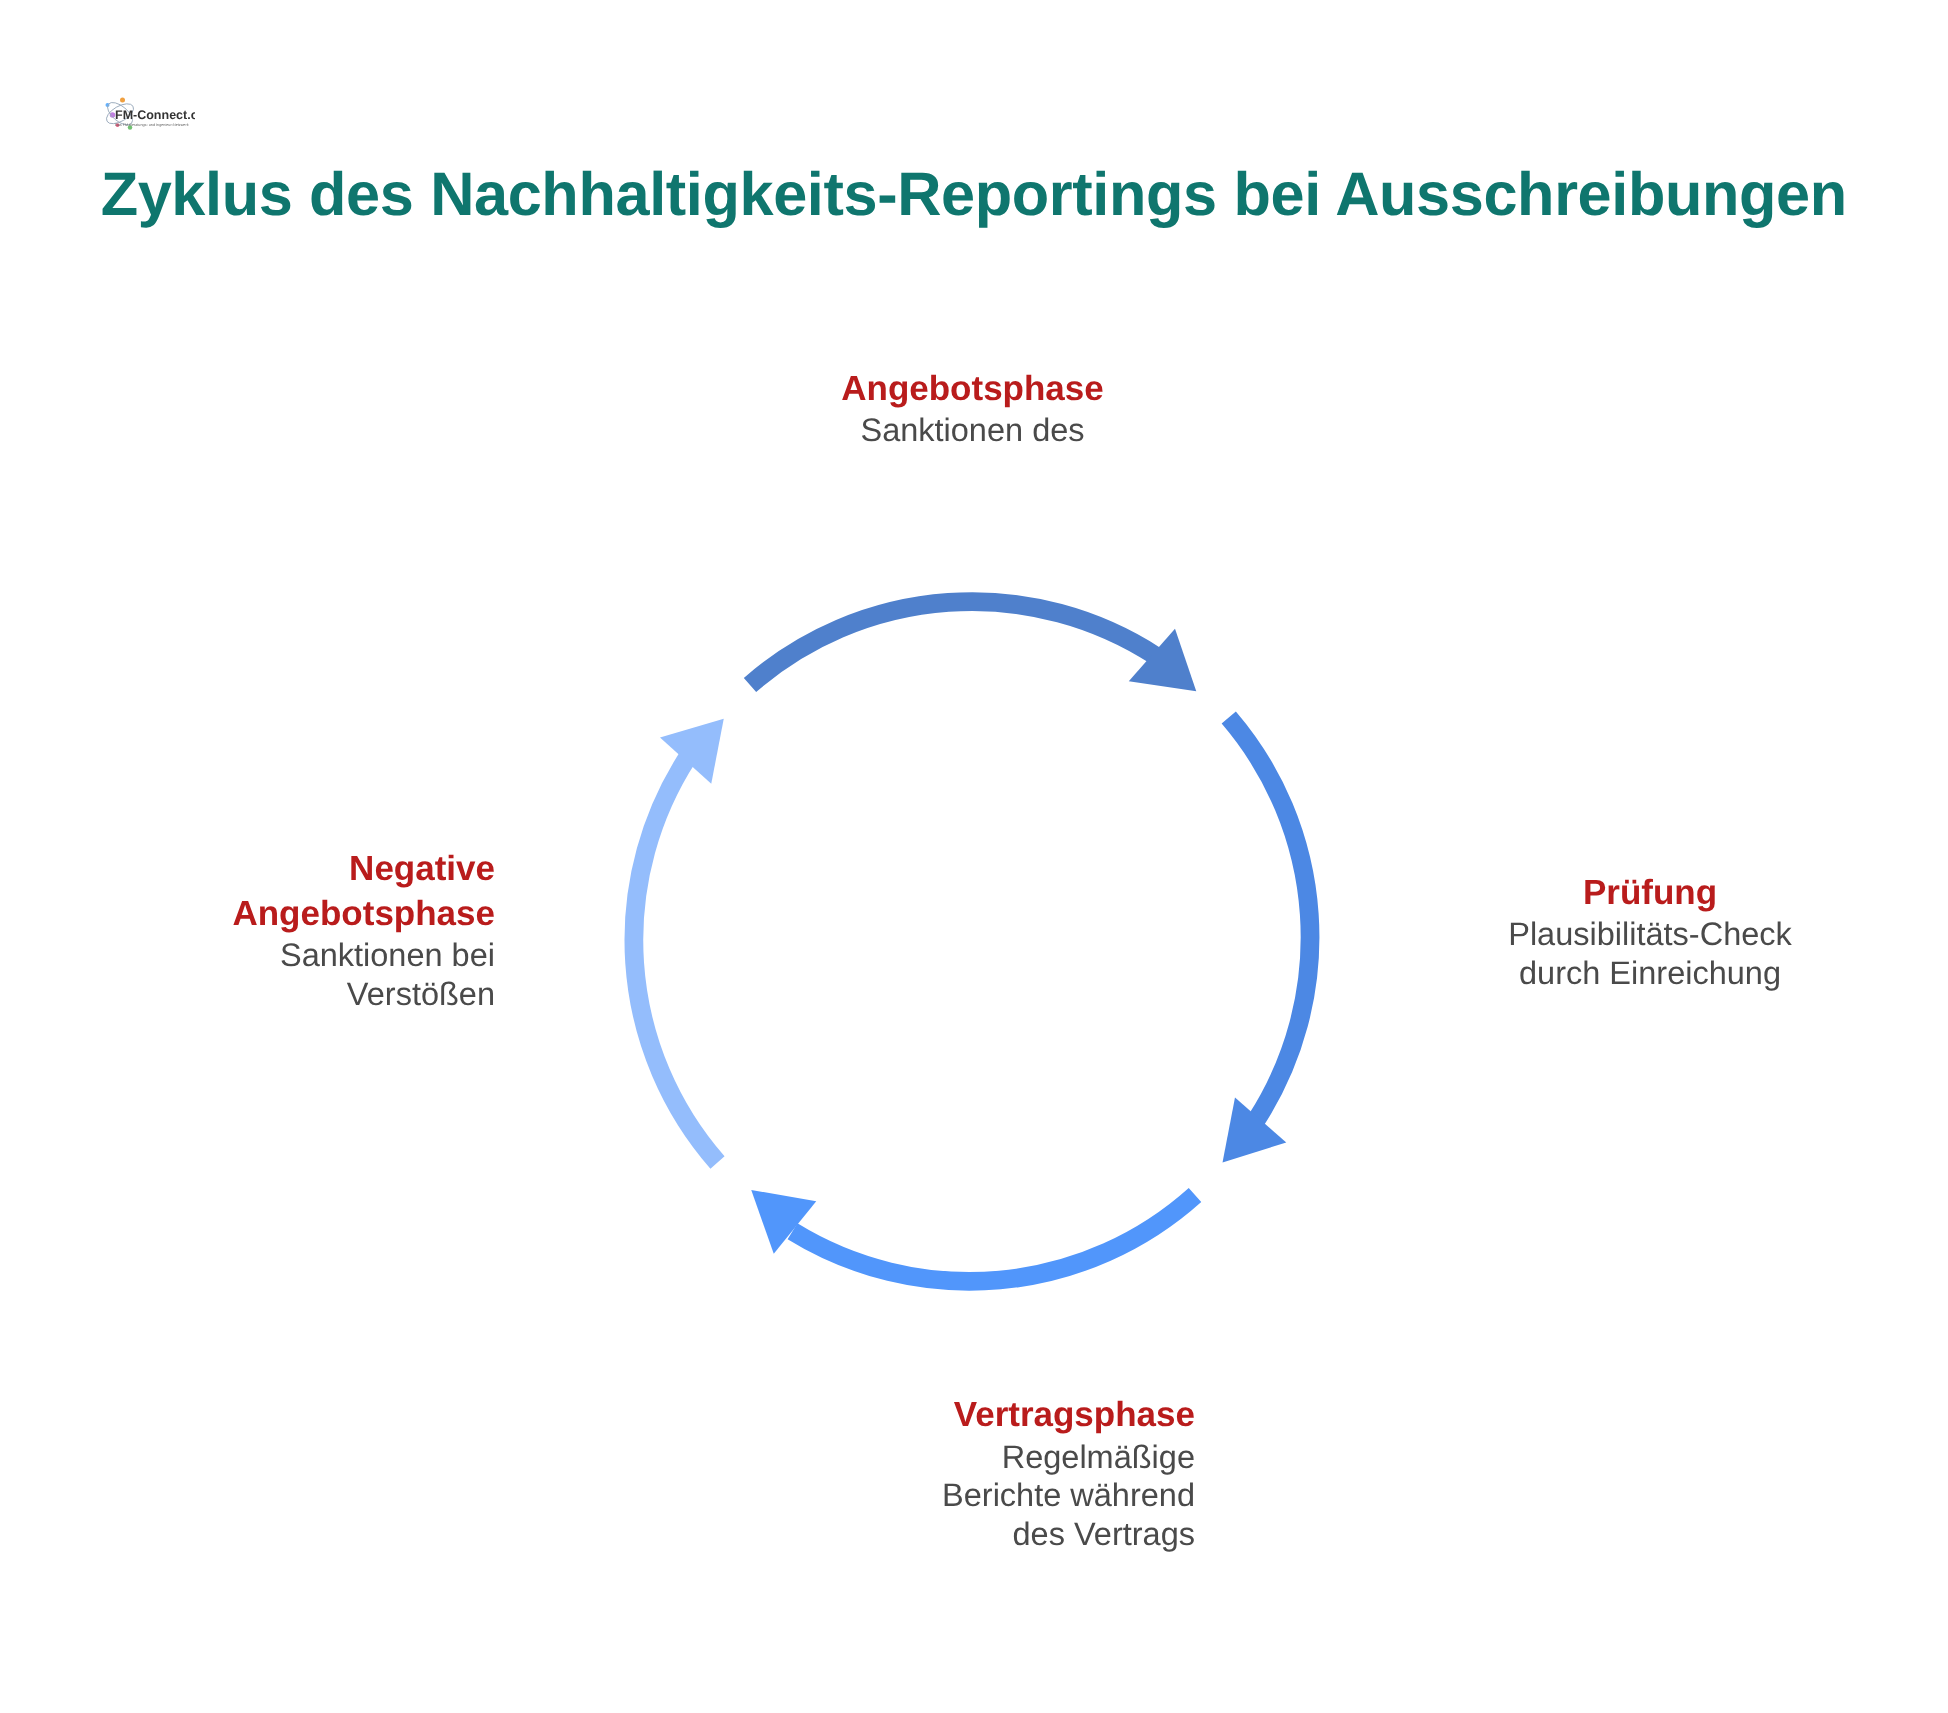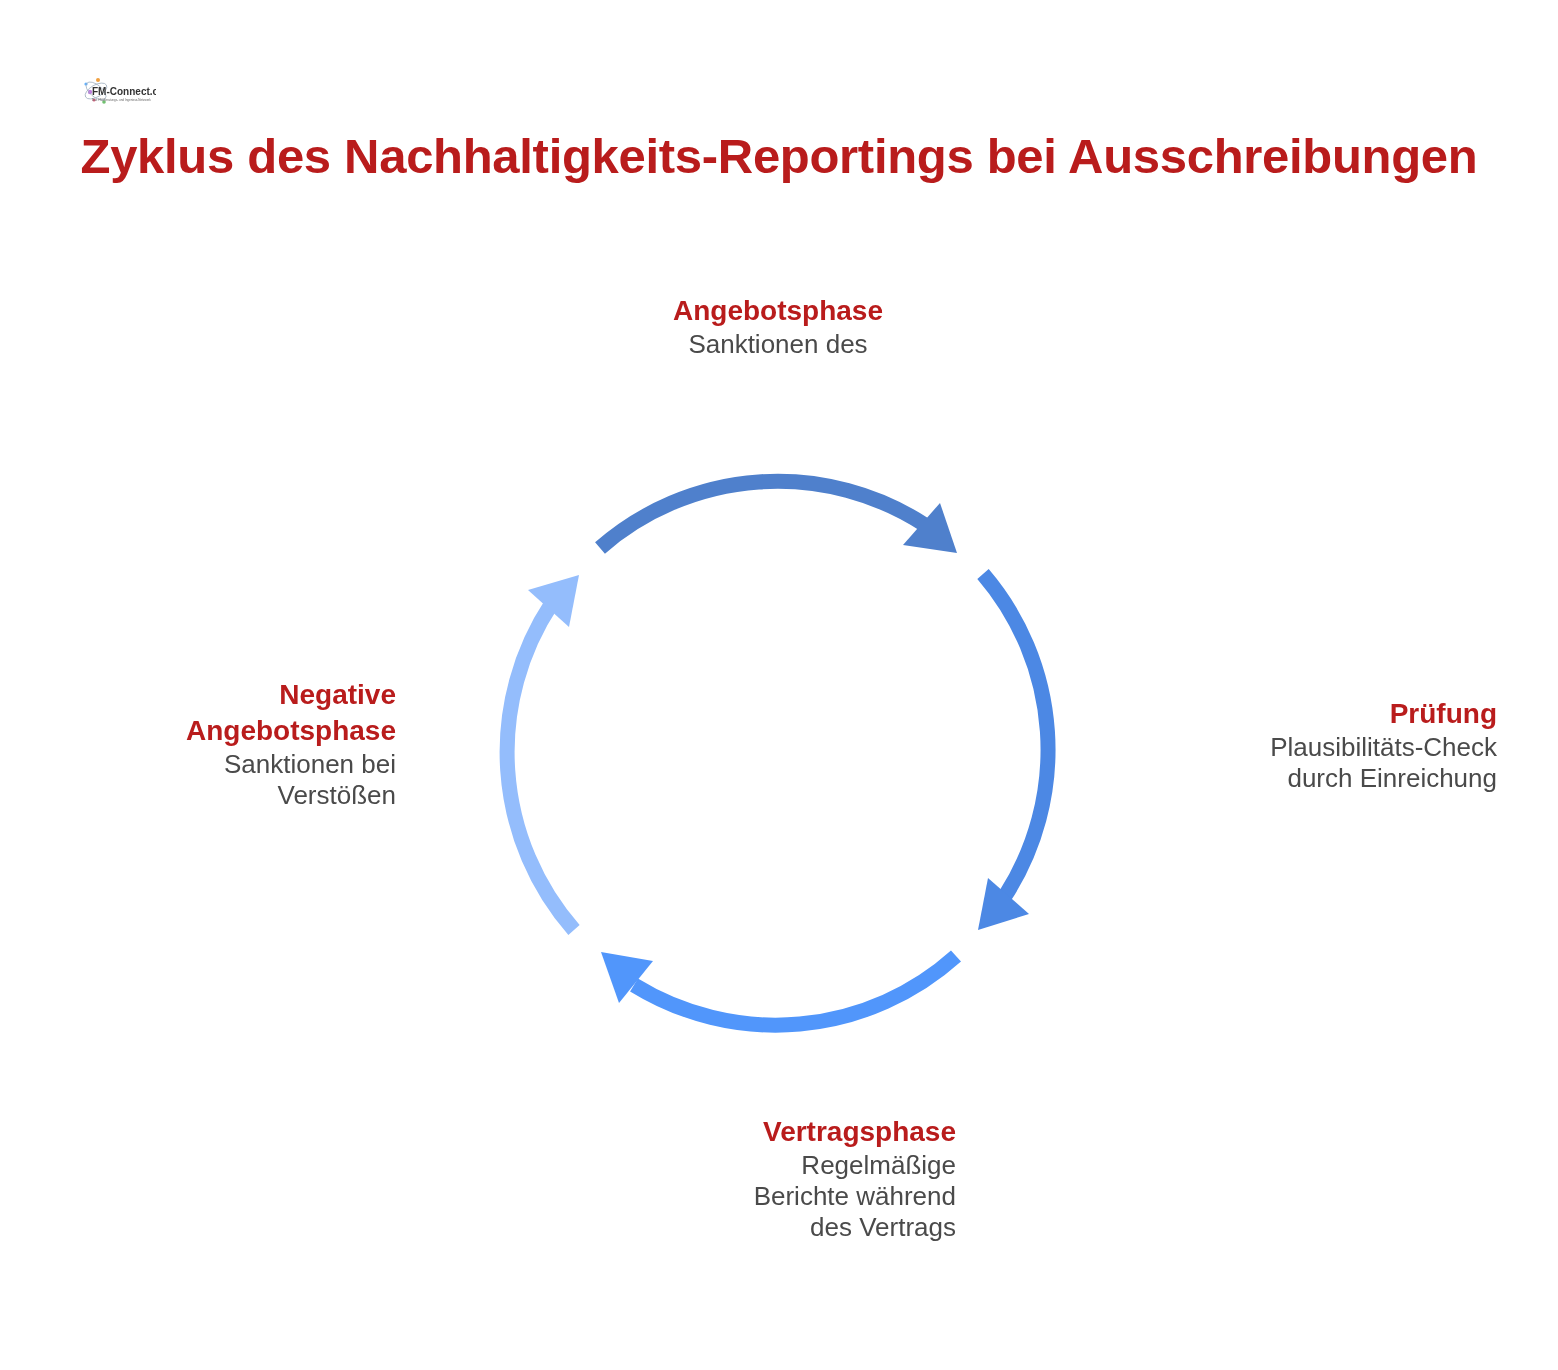--- a/index.html
+++ b/index.html
@@ -1,23 +1,23 @@
 <!DOCTYPE html>
 <html><head>
 <meta charset="utf-8">
 <style>
   html, body { margin:0; padding:0; background:#ffffff; }
   body { width:1558px; height:1370px; position:relative; overflow:hidden; font-family:"Liberation Sans", "DejaVu Sans", sans-serif; color:#444444; }
   .logo { position:absolute; left:78px; top:72px; width:78px; height:38px; }
-  .title { position:absolute; left:0; width:1558px; top:128px; text-align:center; font-size:49px; font-weight:bold; color:#b91c1c; letter-spacing:-0.3px; }
+  .title { position:absolute; left:0; width:1558px; top:128px; text-align:center; font-size:49px; font-weight:bold; color:#0f766e; letter-spacing:-0.3px; }
   .diagram { position:absolute; left:0; top:0; width:1558px; height:1370px; }
   .label { position:absolute; font-size:26px; line-height:31px; color:#4a4a4a; }
   .label .head { font-weight:bold; font-size:28px; line-height:36px; color:#b91c1c; }
   .lbl-top { left:560px; width:436px; top:293px; text-align:center; }
-  .lbl-right { left:1160px; width:320px; top:696px; text-align:right;margin-left:17px; }
+  .lbl-right { left:1160px; width:320px; top:696px; text-align:center; }
   .lbl-bottom { left:600px; width:356px; top:1114px; text-align:right; }
   .lbl-left { left:150px; width:246px; top:677px; text-align:right; }
   .lbl-left .desc { text-align:right; }
 </style>
 </head>
 <body>
 
 <div class="logo">
   <svg width="78" height="38" viewBox="0 0 78 38">
     <circle cx="12" cy="20" r="2.2" fill="#c080e0"></circle>

